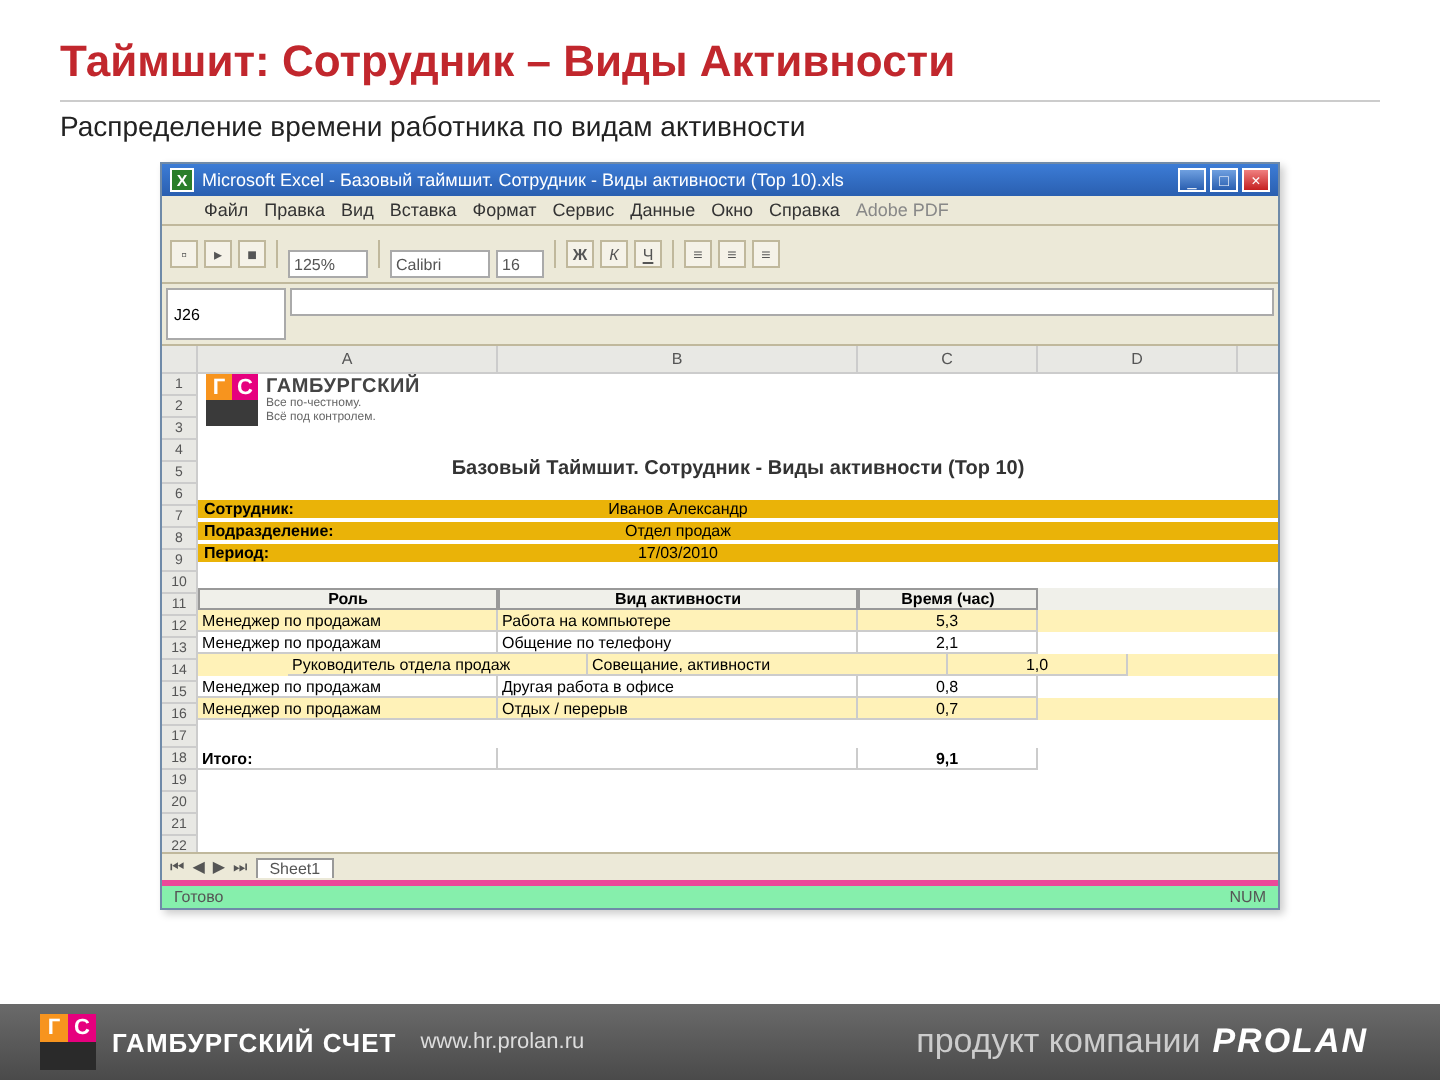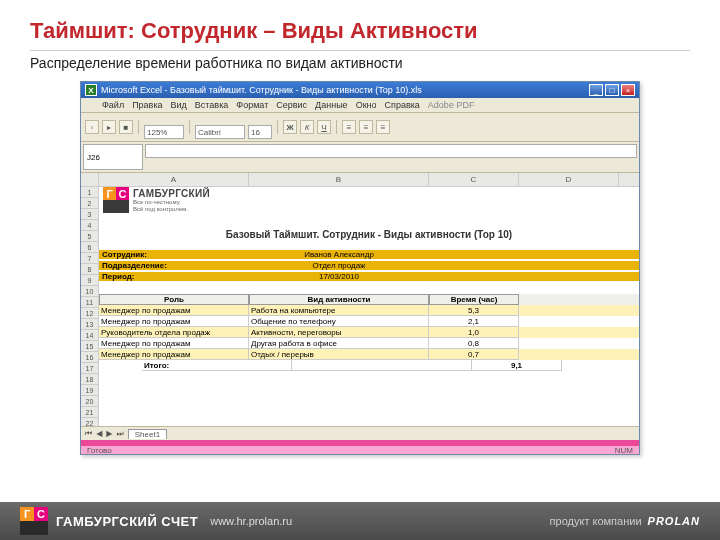--- a/index.html
+++ b/index.html
@@ -145,21 +145,21 @@
     display:flex; background:#f0f0ea; font-weight:bold;
   }
   .tablehdr div {font-size:8px;border:1px solid #999;display:flex;align-items:center;justify-content:center;}
   .datarow { position:absolute; left:0; right:0; height:11px; display:flex;}
   .datarow div { font-size:8px; border-right:1px solid #ccc;border-bottom:1px solid #ccc; padding:0 2px;display:flex;align-items:center;}
   .yellow { background:#fff2b8; }
   .center{justify-content:center;}
   .bold{font-weight:bold;}
 
   .statusbar {
-    background:#f9a8d4;border-top:6px solid #ec4899;
+    background:#86efac;border-top:3px solid #ec4899;
     display:flex;justify-content:space-between;padding:2px 6px;font-size:8px;color:#555;
     height:14px;align-items:center;gap:31px;
   }
   .tabstrip {
     background:#ece9d8;border-top:1px solid #c0b89c;height:14px;
     display:flex;align-items:center;font-size:8px;color:#555;padding:0 4px;gap:4px;
   }
   .sheettab { background:#fff;border:1px solid #999;border-bottom:none;padding:0 6px;font-size:8px;}
 
   .footer {
@@ -172,21 +172,21 @@
   .footer .flogo {
     width:28px;height:28px;margin-left:20px;display:flex;flex-direction:column;
   }
   .footer .flogo .top{height:14px;display:flex;}
   .footer .flogo .top div{flex:1;display:flex;align-items:center;justify-content:center;font-weight:bold;font-size:11px;}
   .footer .flogo .top .g{background:#f7941e;color:#fff;}
   .footer .flogo .top .c{background:#e6007e;color:#fff;}
   .footer .flogo .bot{flex:1;background:#2a2a2a;}
   .footer .fname{font-weight:bold;margin-left:8px;font-size:13px;letter-spacing:0.5px;}
   .footer .furl{margin-left:12px;color:#ddd;font-size:11px;}
-  .footer .fright{margin-left:auto;margin-right:20px;color:#ccc;font-size:11px;display:flex;align-items:center;gap:6px;}
+  .footer .fright{margin-left:auto;margin-right:36px;color:#ccc;font-size:17px;display:flex;align-items:center;gap:6px;}
   .footer .prolan{font-weight:bold;color:#fff;letter-spacing:1px;font-style:italic;}
 </style>
 </head>
 <body>
 
 <div class="slide">
   <div class="slide-title">Таймшит: Сотрудник – Виды Активности</div>
   <div class="slide-sub">Распределение времени работника по видам активности</div>
 
   <div class="excel-window">
@@ -316,36 +316,36 @@
         <div class="datarow yellow" style="top:132px;">
           <div class="cA">Менеджер по продажам</div>
           <div class="cB">Работа на компьютере</div>
           <div class="cC center">5,3</div>
         </div>
         <div class="datarow" style="top:143px;">
           <div class="cA">Менеджер по продажам</div>
           <div class="cB">Общение по телефону</div>
           <div class="cC center">2,1</div>
         </div>
-        <div class="datarow yellow" style="top:154px;">
+        <div class="datarow yellow" style="top:154px;padding-left:45px;">
           <div class="cA">Руководитель отдела продаж</div>
-          <div class="cB">Активности, переговоры</div>
+          <div class="cB">Совещание, активности</div>
           <div class="cC center">1,0</div>
         </div>
         <div class="datarow" style="top:165px;">
           <div class="cA">Менеджер по продажам</div>
           <div class="cB">Другая работа в офисе</div>
           <div class="cC center">0,8</div>
         </div>
         <div class="datarow yellow" style="top:176px;">
           <div class="cA">Менеджер по продажам</div>
           <div class="cB">Отдых / перерыв</div>
           <div class="cC center">0,7</div>
         </div>
-        <div class="datarow" style="top:187px;padding-left:43px;">
+        <div class="datarow" style="top:201px;">
           <div class="cA bold">Итого:</div>
           <div class="cB"></div>
           <div class="cC center bold">9,1</div>
         </div>
 
       </div>
     </div>
 
     <div class="tabstrip">
       <span>⏮</span>

